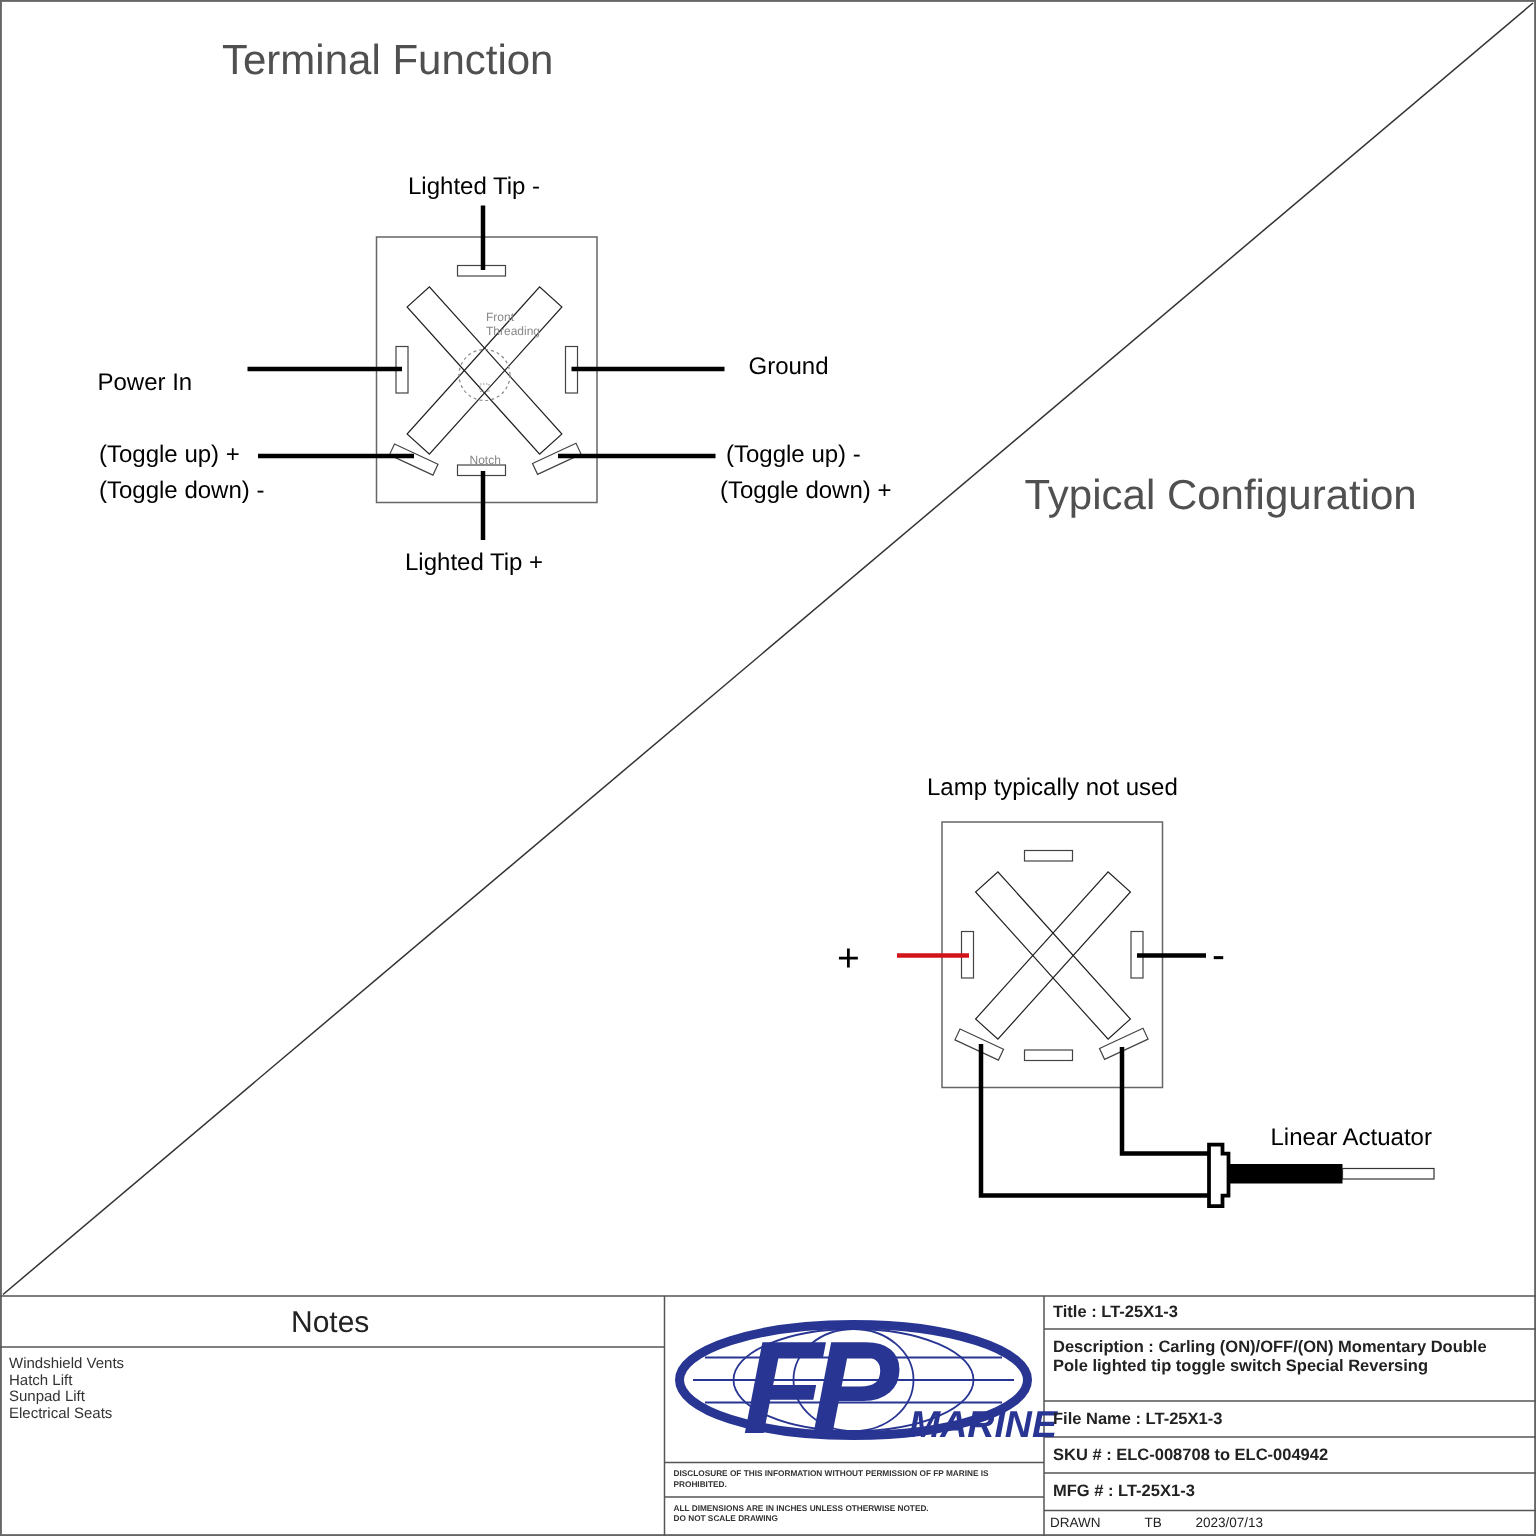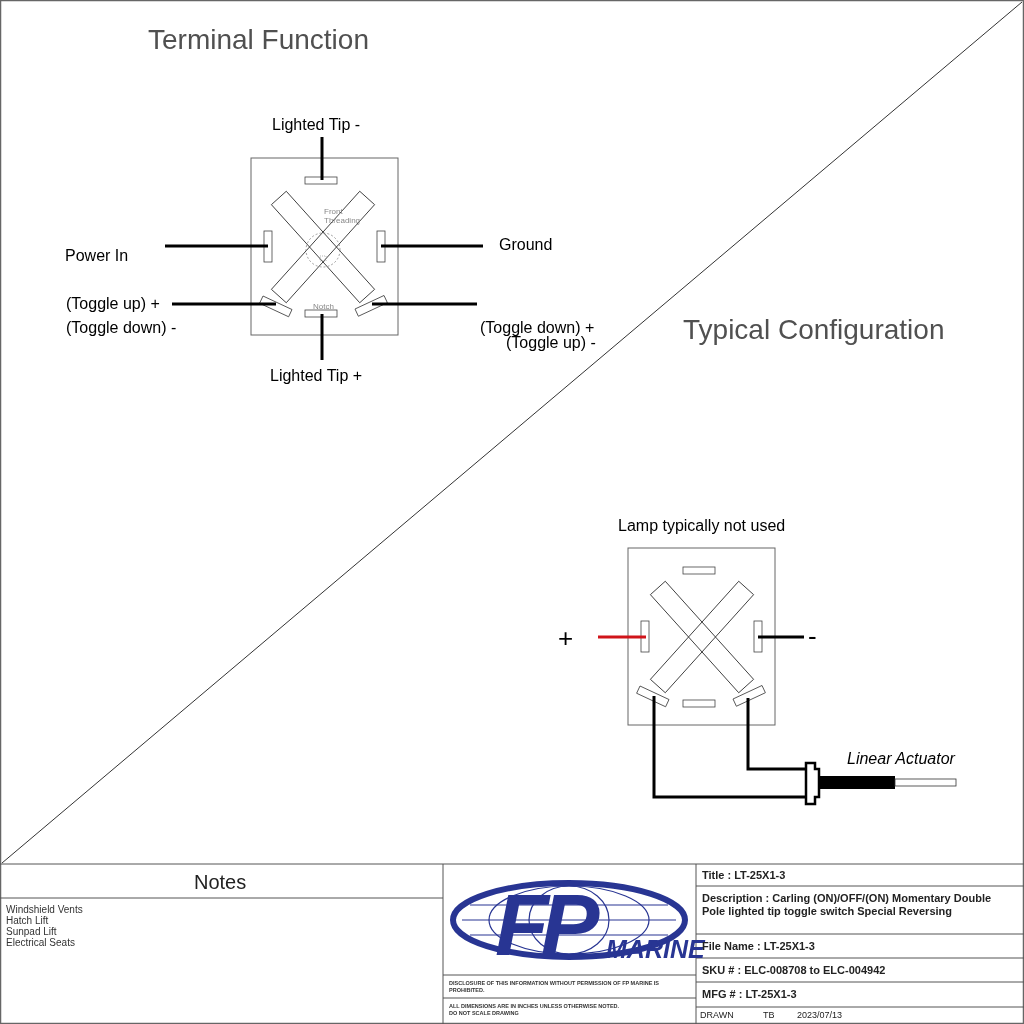--- a/index.html
+++ b/index.html
@@ -95,30 +95,30 @@
 
 <div class="txt title-big" style="left:148px; top:24px;">Terminal Function</div>
 <div class="txt title-big" style="left:683px; top:314px;">Typical Configuration</div>
 
 <div class="txt lbl" style="left:272px; top:116px;">Lighted Tip -</div>
 <div class="txt lbl" style="left:270px; top:367px;">Lighted Tip +</div>
 <div class="txt lbl" style="left:65px; top:237px;margin-top:10px;">Power In</div>
 <div class="txt lbl" style="left:499px; top:236px;">Ground</div>
 <div class="txt lbl" style="left:66px; top:295px;">(Toggle up) +</div>
 <div class="txt lbl" style="left:66px; top:319px;">(Toggle down) -</div>
-<div class="txt lbl" style="left:506px; top:295px;margin-top:39px;">(Toggle up) -</div>
+<div class="txt lbl" style="left:484px; top:295px;">(Toggle up) -</div>
 <div class="txt lbl" style="left:480px; top:319px;">(Toggle down) +</div>
 <div class="txt" style="left:324px; top:207px; font-size:8px; color:#888; line-height:9px;">Front</div>
 <div class="txt" style="left:324px; top:216px; font-size:8px; color:#888; line-height:9px;">Threading</div>
 <div class="txt" style="left:313px; top:265px; font-size:8px; color:#888; line-height:9px;margin-top:37px;">Notch</div>
 
 <div class="txt lbl" style="left:618px; top:517px;">Lamp typically not used</div>
 <div class="txt" style="left:558px; top:623px; font-size:26px;">+</div>
 <div class="txt" style="left:808px; top:621px; font-size:26px;">-</div>
-<div class="txt lbl" style="left:847px; top:750px;font-style:italic;">Linear Actuator</div>
+<div class="txt lbl" style="left:847px; top:750px;">Linear Actuator</div>
 
 <div class="txt notes-head" style="left:194px; top:871px;">Notes</div>
 <div style="position:absolute; left:6px; top:904px;">
   <div class="notes-item">Windshield Vents</div>
   <div class="notes-item">Hatch Lift</div>
   <div class="notes-item">Sunpad Lift</div>
   <div class="notes-item">Electrical Seats</div>
 </div>
 
 <div class="txt tb-small" style="left:449px; top:980px; white-space:normal; width:240px;">DISCLOSURE OF THIS INFORMATION WITHOUT PERMISSION OF FP MARINE IS PROHIBITED.</div>

